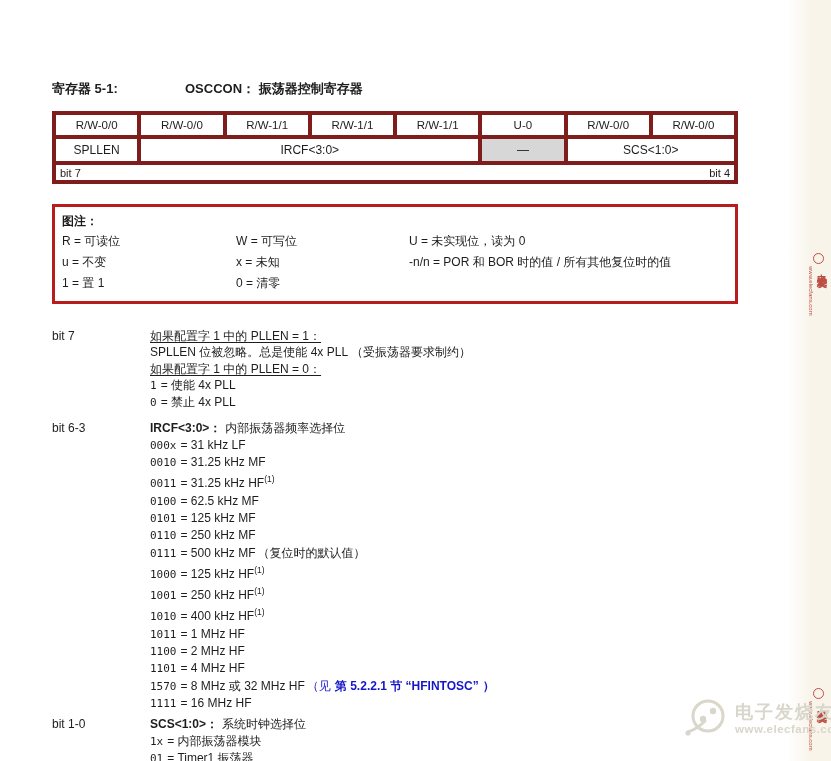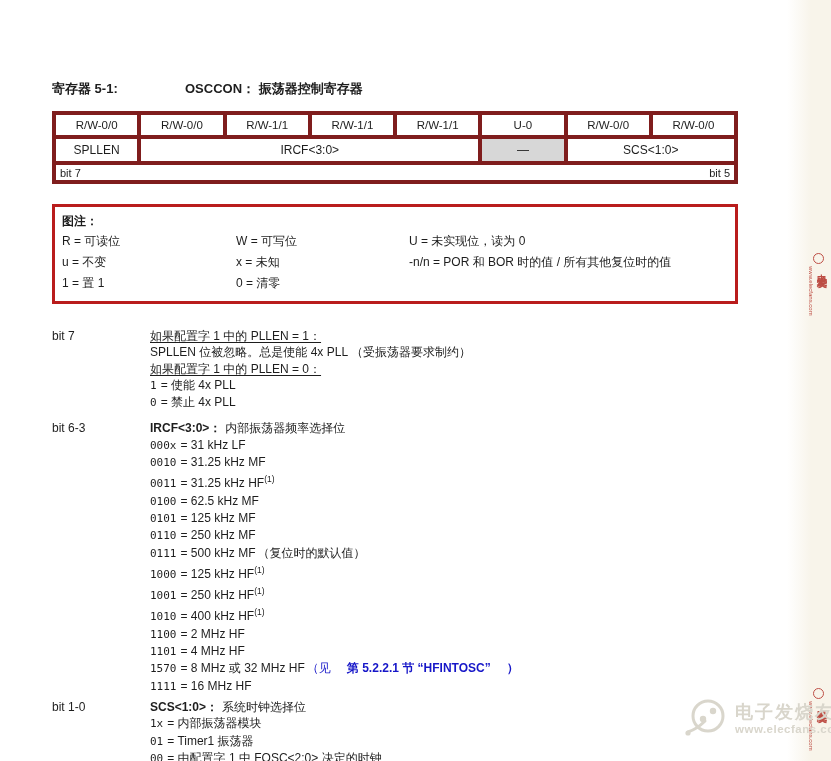--- a/index.html
+++ b/index.html
@@ -32,21 +32,21 @@
   .sec .blabel{width:98px;flex:none;font-size:12px;line-height:16.3px;}
   .sec .bcontent{flex:1;font-size:12px;line-height:16.3px;}
   .line{white-space:nowrap;}
   .b{font-weight:bold;}
   .ul{text-decoration:underline;text-underline-offset:2px;}
   .mono{font-family:"DejaVu Sans Mono","Liberation Mono",monospace;font-size:11px;}
   .txt{margin-left:4px;}
   .sfx{margin-left:2px;}
   sup.fnref{font-size:8.5px;}
   .lk{color:#1616c8;margin-left:2px;}
-  .lk.b{margin-left:16px;}
+  .lk.b{margin-left:4px;}
   
   .edge{position:absolute;top:0;right:0;width:44px;height:761px;
     background:linear-gradient(to right, rgba(248,244,234,0), #f8f4ea 55%);}
   
   .wmred{position:absolute;right:2px;width:22px;display:flex;flex-direction:column;
     align-items:center;color:#b5372e;opacity:.88;}
   .wmred.top{top:253px;}
   .wmred.bottom{top:688px;}
   .wmred .ring{width:9px;height:9px;border:1.5px solid currentColor;border-radius:50%;
     margin-bottom:2px;flex:none;}
@@ -86,21 +86,21 @@
         <tr>
           <td class="fld" colspan="1">SPLLEN</td>
           <td class="fld" colspan="4">IRCF&lt;3:0&gt;</td>
           <td class="fld shaded" colspan="1">—</td>
           <td class="fld" colspan="2">SCS&lt;1:0&gt;</td>
         </tr>
         <tr>
           <td class="bitrow" colspan="8">
             <div class="bitrow-inner">
               <span>bit 7</span>
-              <span>bit 5</span>
+              <span>bit 4</span>
             </div>
           </td>
         </tr>
       </tbody>
     </table>
 
   <div class="legend">
     <div class="ttl">图注：</div>
     <div class="grid" id="legendgrid">
         <div class="lcell">R = 可读位</div>
@@ -133,20 +133,21 @@
           <div class="line"><span class="mono">000x</span><span class="txt">= 31 kHz LF</span></div>
           <div class="line"><span class="mono">0010</span><span class="txt">= 31.25 kHz MF</span></div>
           <div class="line"><span class="mono">0011</span><span class="txt">= 31.25 kHz HF</span><sup class="fnref">(1)</sup></div>
           <div class="line"><span class="mono">0100</span><span class="txt">= 62.5 kHz MF</span></div>
           <div class="line"><span class="mono">0101</span><span class="txt">= 125 kHz MF</span></div>
           <div class="line"><span class="mono">0110</span><span class="txt">= 250 kHz MF</span></div>
           <div class="line"><span class="mono">0111</span><span class="txt">= 500 kHz MF</span><span class="sfx">（复位时的默认值）</span></div>
           <div class="line"><span class="mono">1000</span><span class="txt">= 125 kHz HF</span><sup class="fnref">(1)</sup></div>
           <div class="line"><span class="mono">1001</span><span class="txt">= 250 kHz HF</span><sup class="fnref">(1)</sup></div>
           <div class="line"><span class="mono">1010</span><span class="txt">= 400 kHz HF</span><sup class="fnref">(1)</sup></div>
+          <div class="line"><span class="mono">1011</span><span class="txt">= 1 MHz HF</span></div>
           <div class="line"><span class="mono">1100</span><span class="txt">= 2 MHz HF</span></div>
           <div class="line"><span class="mono">1101</span><span class="txt">= 4 MHz HF</span></div>
           <div class="line"><span class="mono">1570</span><span class="txt">= 8 MHz 或 32 MHz HF</span><span class="lk">（见</span><span class="lk b">第 5.2.2.1 节 “HFINTOSC”</span><span class="lk b">）</span></div>
           <div class="line"><span class="mono">1111</span><span class="txt">= 16 MHz HF</span></div>
         </div>
       </div>
       <div class="sec">
         <div class="blabel">bit 1-0</div>
         <div class="bcontent">
           <div class="line"><span class="b">SCS&lt;1:0&gt;：</span><span class="txt">系统时钟选择位</span></div>

